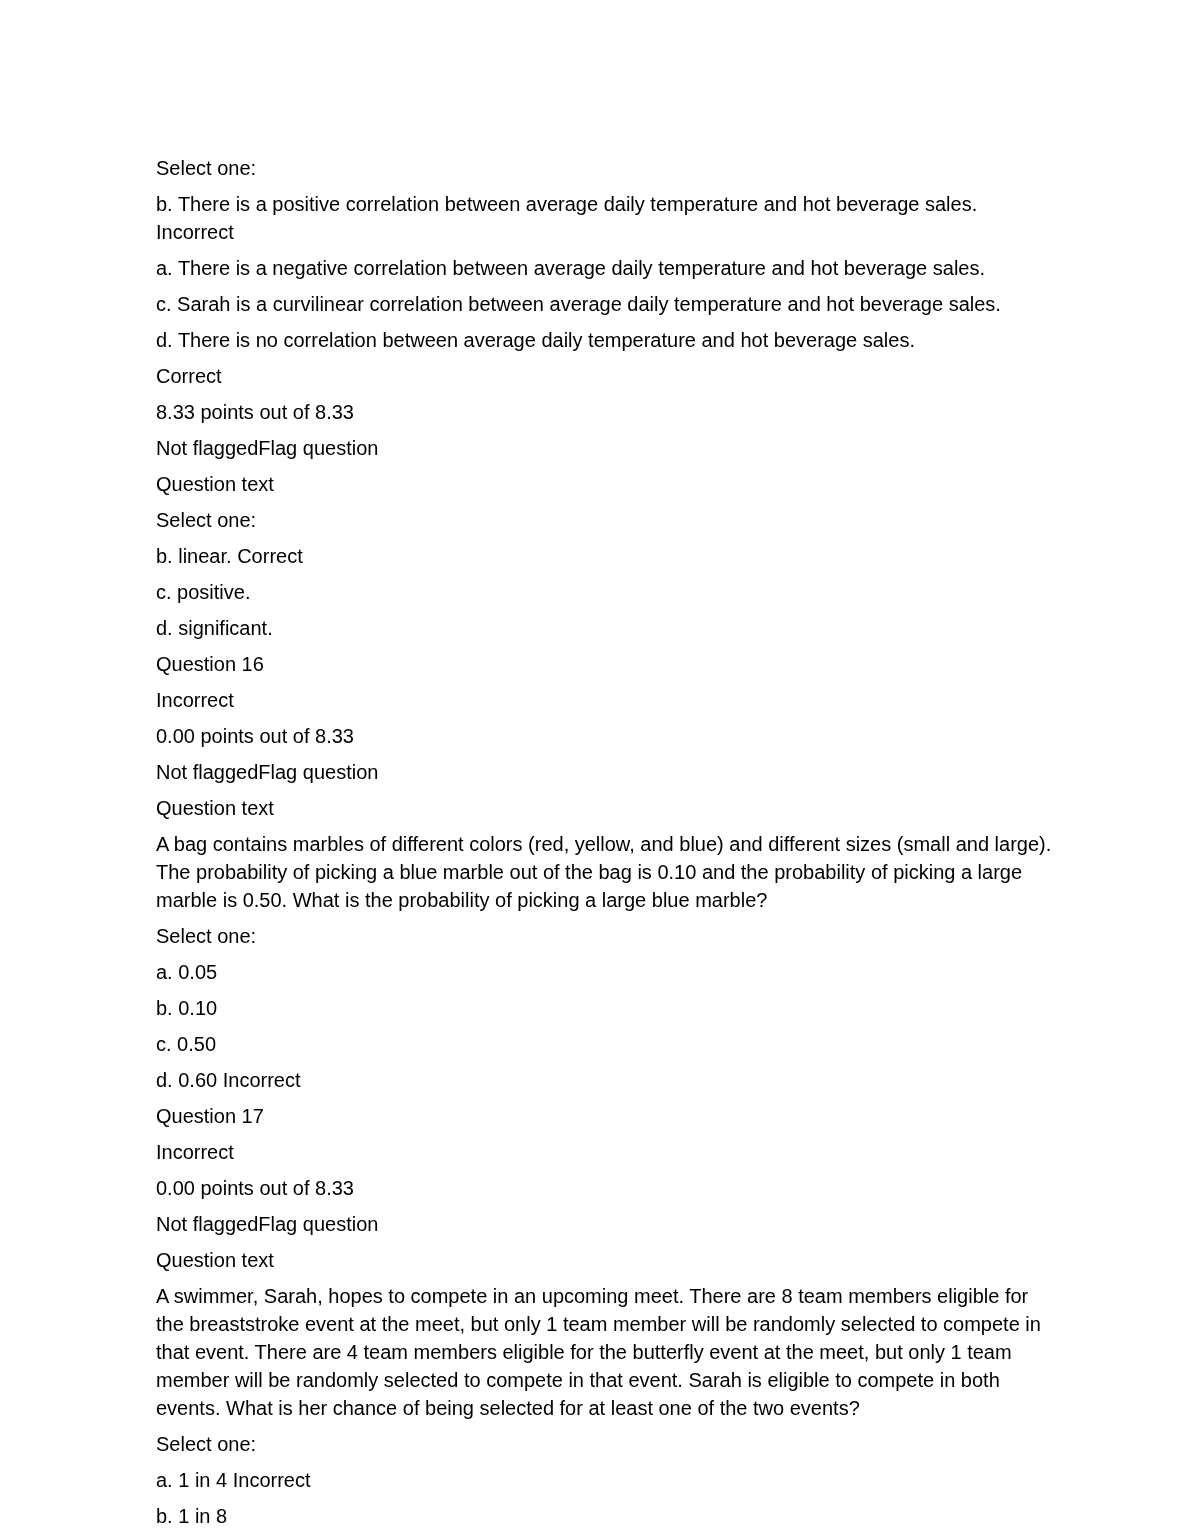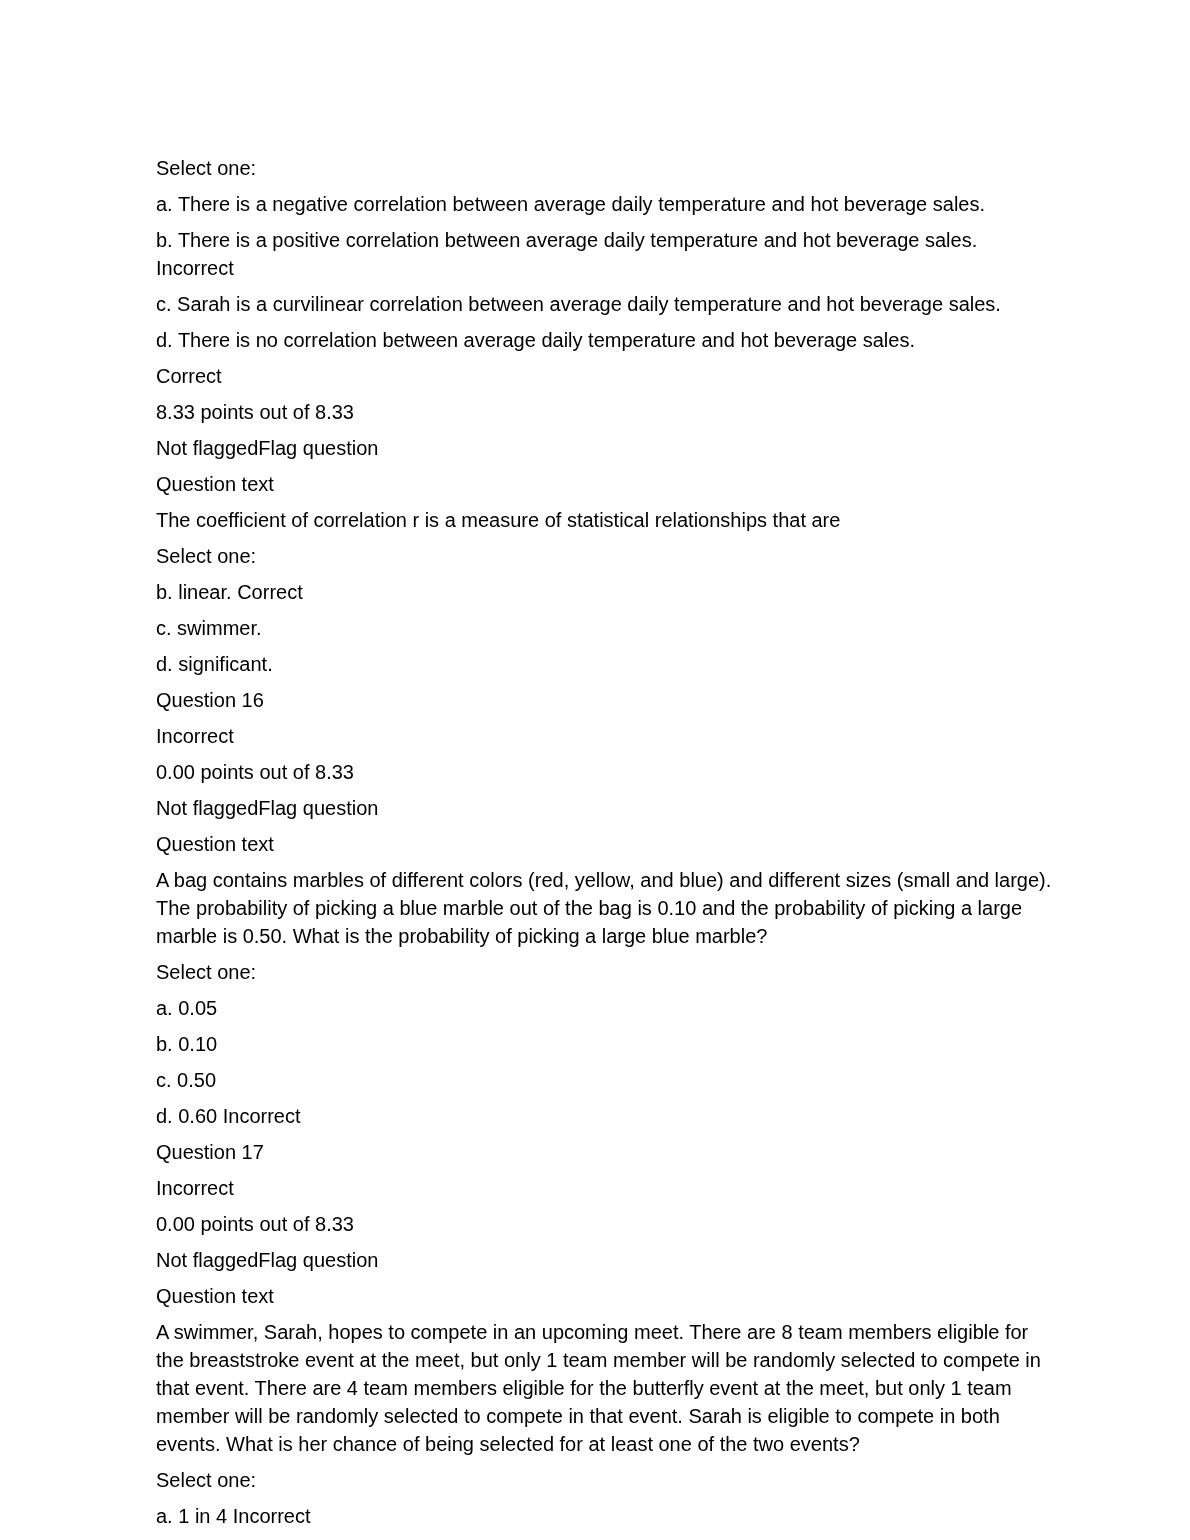--- a/index.html
+++ b/index.html
@@ -27,32 +27,31 @@
     word-spacing: normal;
   }
 </style>
 </head>
 <body>
 
 <div class="page">
   <div class="content">
 
   <p class="para">Select one:</p>
+      <p class="para">b. There is a positive correlation between average daily temperature and hot beverage sales. Incorrect</p>
       <p class="para">a. There is a negative correlation between average daily temperature and hot beverage sales.</p>
-      <p class="para">b. There is a positive correlation between average daily temperature and hot beverage sales. Incorrect</p>
       <p class="para">c. Sarah is a curvilinear correlation between average daily temperature and hot beverage sales.</p>
       <p class="para">d. There is no correlation between average daily temperature and hot beverage sales.</p>
       <p class="para">Correct</p>
       <p class="para">8.33 points out of 8.33</p>
       <p class="para">Not flaggedFlag question</p>
       <p class="para">Question text</p>
-      <p class="para">The coefficient of correlation r is a measure of statistical relationships that are</p>
       <p class="para">Select one:</p>
       <p class="para">b. linear. Correct</p>
-      <p class="para">c. swimmer.</p>
+      <p class="para">c. positive.</p>
       <p class="para">d. significant.</p>
       <p class="para">Question 16</p>
       <p class="para">Incorrect</p>
       <p class="para">0.00 points out of 8.33</p>
       <p class="para">Not flaggedFlag question</p>
       <p class="para">Question text</p>
       <p class="para">A bag contains marbles of different colors (red, yellow, and blue) and different sizes (small and large). The probability of picking a blue marble out of the bag is 0.10 and the probability of picking a large marble is 0.50. What is the probability of picking a large blue marble?</p>
       <p class="para">Select one:</p>
       <p class="para">a. 0.05</p>
       <p class="para">b. 0.10</p>

